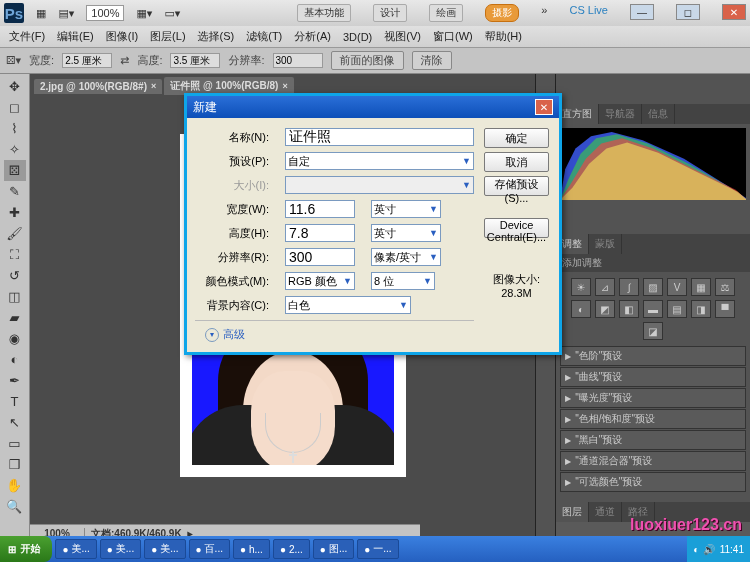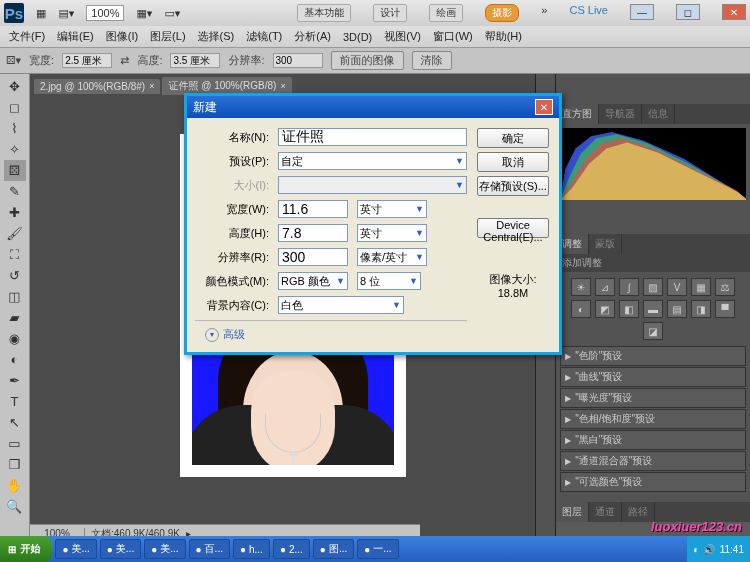--- a/index.html
+++ b/index.html
@@ -14,21 +14,21 @@
 .winbtn.close { background: #d9624a; color: #fff; }
 .menubar { height: 22px; background: linear-gradient(#e0e0e0, #d0d0d0); display: flex; align-items: center; gap: 2px; padding: 0 4px; font-size: 11px; color: #222; border-bottom: 1px solid #999; }
 .menubar span { padding: 2px 5px; cursor: default; }
 .optionsbar { height: 26px; background: #c4c4c4; display: flex; align-items: center; gap: 8px; padding: 0 6px; font-size: 11px; color: #444; border-bottom: 1px solid #888; }
 .optionsbar input { width: 50px; font-size: 10px; padding: 1px 2px; border: 1px solid #999; background: #ddd; }
 .optionsbar .obtn { padding: 1px 8px; border: 1px solid #888; background: #d0d0d0; border-radius: 2px; }
 .workspace { position: relative; height: 468px; display: flex; }
 .toolcols { width: 30px; background: #c4c4c4; border-right: 1px solid #888; display: flex; flex-direction: column; align-items: center; padding-top: 2px; }
 .tool { width: 22px; height: 21px; display: flex; align-items: center; justify-content: center; font-size: 13px; color: #333; cursor: default; }
 .tool.sel { background: #9a9a9a; }
-.canvasarea { flex: 1; background: #4b4b4b; position: relative; overflow: hidden; }
+.canvasarea { flex: 1; background: #4b4b4b; position: relative; overflow: hidden; font-weight: bold; }
 .doctabs { height: 22px; background: #4b4b4b; display: flex; align-items: center; gap: 2px; padding: 2px 4px 0; font-size: 10px; }
 .doctab { background: #6a6a6a; color: #ddd; padding: 2px 6px; border-radius: 2px 2px 0 0; display: flex; align-items: center; gap: 4px; }
 .doctab .x { font-size: 9px; }
 .canvas { position: absolute; left: 150px; top: 60px; width: 226px; height: 343px; background: #fff; padding: 12px; }
 .photo { width: 100%; height: 100%; background: #1818ff; position: relative; overflow: hidden; }
 .head { position: absolute; left: 50%; top: 205px; transform: translateX(-50%); width: 100px; height: 120px; background: #f3d9c7; border-radius: 50% 50% 40% 40%; }
 .hair { position: absolute; left: 50%; top: 175px; transform: translateX(-50%); width: 150px; height: 200px; background: #1a0e08; border-radius: 60px 60px 20px 20px; }
 .face { position: absolute; left: 50%; top: 225px; transform: translateX(-50%); width: 84px; height: 100px; background: #f5dccb; border-radius: 40% 40% 45% 45%; z-index: 2; }
 .body { position: absolute; left: 50%; bottom: -20px; transform: translateX(-50%); width: 220px; height: 80px; background: #222; border-radius: 60px 60px 0 0; }
 .necklace { position: absolute; left: 50%; bottom: 12px; transform: translateX(-50%); width: 56px; height: 40px; border: 1px solid #ccc; border-top: none; border-radius: 0 0 40px 40px; z-index: 3; }
@@ -50,38 +50,38 @@
 .presets { padding: 0 4px; }
 .preset-row { border: 1px solid #333; background: #5a5a5a; padding: 2px 4px; margin-bottom: 1px; display: flex; align-items: center; gap: 4px; }
 .preset-row .tri { font-size: 8px; }
 .section-h { background: #434343; padding: 2px 6px; color: #aaa; }
 
 .dialog { position: absolute; left: 184px; top: 93px; width: 378px; background: #ece9d8; border: 3px solid #0ea5e9; box-shadow: 2px 2px 6px rgba(0,0,0,.5); font-size: 11px; }
 .dlg-title { height: 22px; background: linear-gradient(#2a6fd8, #0d4fb8); color: #fff; display: flex; align-items: center; padding: 0 6px; font-size: 12px; }
 .dlg-title .dx { margin-left: auto; width: 18px; height: 16px; background: #d9624a; border: 1px solid #fff; display: flex; align-items: center; justify-content: center; font-size: 10px; }
 .dlg-body { padding: 10px 10px 10px 8px; display: flex; gap: 10px; }
 .dlg-left { flex: 1; }
-.frow { display: flex; align-items: center; margin-bottom: 6px; gap: 9px; }
+.frow { display: flex; align-items: center; margin-bottom: 6px; gap: 16px; }
 .flabel { width: 74px; text-align: right; color: #000; }
 .finput { border: 1px solid #7a9ac0; background: #fff; padding: 1px 3px; height: 18px; font-size: 14px; }
 .fselect { border: 1px solid #7a9ac0; background: #fff; height: 18px; font-size: 11px; padding: 0 2px; display: flex; align-items: center; justify-content: space-between; }
 .fselect .dd { color: #2a5fc0; font-size: 9px; }
 .dlg-right { width: 96px; display: flex; flex-direction: column; gap: 4px; align-items: stretch; }
 .dbtn { border: 1px solid #7a7a7a; background: linear-gradient(#fdfdfd,#e4e4e4); height: 20px; font-size: 11px; border-radius: 2px; }
 .dbtn.wide { width: 100%; }
 .imgsize { margin-top: 30px; text-align: center; color: #000; }
 .adv { display: flex; align-items: center; gap: 4px; margin-top: 6px; padding-left: 10px; color: #2a5fc0; }
 .adv .chev { width: 14px; height: 14px; border: 1px solid #7a9ac0; border-radius: 7px; display: flex; align-items: center; justify-content: center; font-size: 8px; }
 .disabled { color: #999; }
 
 .taskbar { position: absolute; left: 0; bottom: 0; width: 100%; height: 26px; background: linear-gradient(#3a80e0, #2560c0); display: flex; align-items: center; font-size: 10px; color: #fff; }
 .start { height: 100%; background: linear-gradient(#4aa030, #2a7818); padding: 0 12px 0 8px; display: flex; align-items: center; gap: 4px; font-weight: bold; border-radius: 0 8px 8px 0; }
 .task { height: 20px; background: #2a60b8; border: 1px solid #1a4a98; margin-left: 3px; padding: 0 6px; display: flex; align-items: center; gap: 3px; border-radius: 2px; max-width: 50px; overflow: hidden; white-space: nowrap; }
 .tray { margin-left: auto; background: #1a9fd8; height: 100%; padding: 0 6px; display: flex; align-items: center; gap: 4px; }
-.watermark { position: absolute; right: 8px; bottom: 28px; color: #f050b0; font-size: 13px; font-style: italic; font-weight: bold; text-shadow: 1px 1px 0 #400020; }
+.watermark { position: absolute; right: 8px; bottom: 28px; color: #f050b0; font-size: 16px; font-weight: bold; text-shadow: 1px 1px 0 #400020; }
 </style>
 </head>
 <body>
 
 <div class="titlebar">
   <div class="logo">Ps</div>
   <span>▦</span>
   <span>▤▾</span>
   <span class="zoom">100%</span>
   <span>▦▾</span>
@@ -331,21 +331,21 @@
       </div>
     </div>
     <div class="dlg-right">
       <button class="dbtn wide">确定</button>
       <button class="dbtn wide">取消</button>
       <button class="dbtn wide">存储预设(S)...</button>
       <div style="height:14px"></div>
       <button class="dbtn wide">Device Central(E)...</button>
       <div class="imgsize">
         <div>图像大小:</div>
-        <div>18.8M</div>
+        <div>28.3M</div>
       </div>
     </div>
   </div>
 </div>
 
 <div class="watermark">luoxiuer123.cn</div>
 
 <div class="taskbar">
   <div class="start">
       <span>⊞</span>

